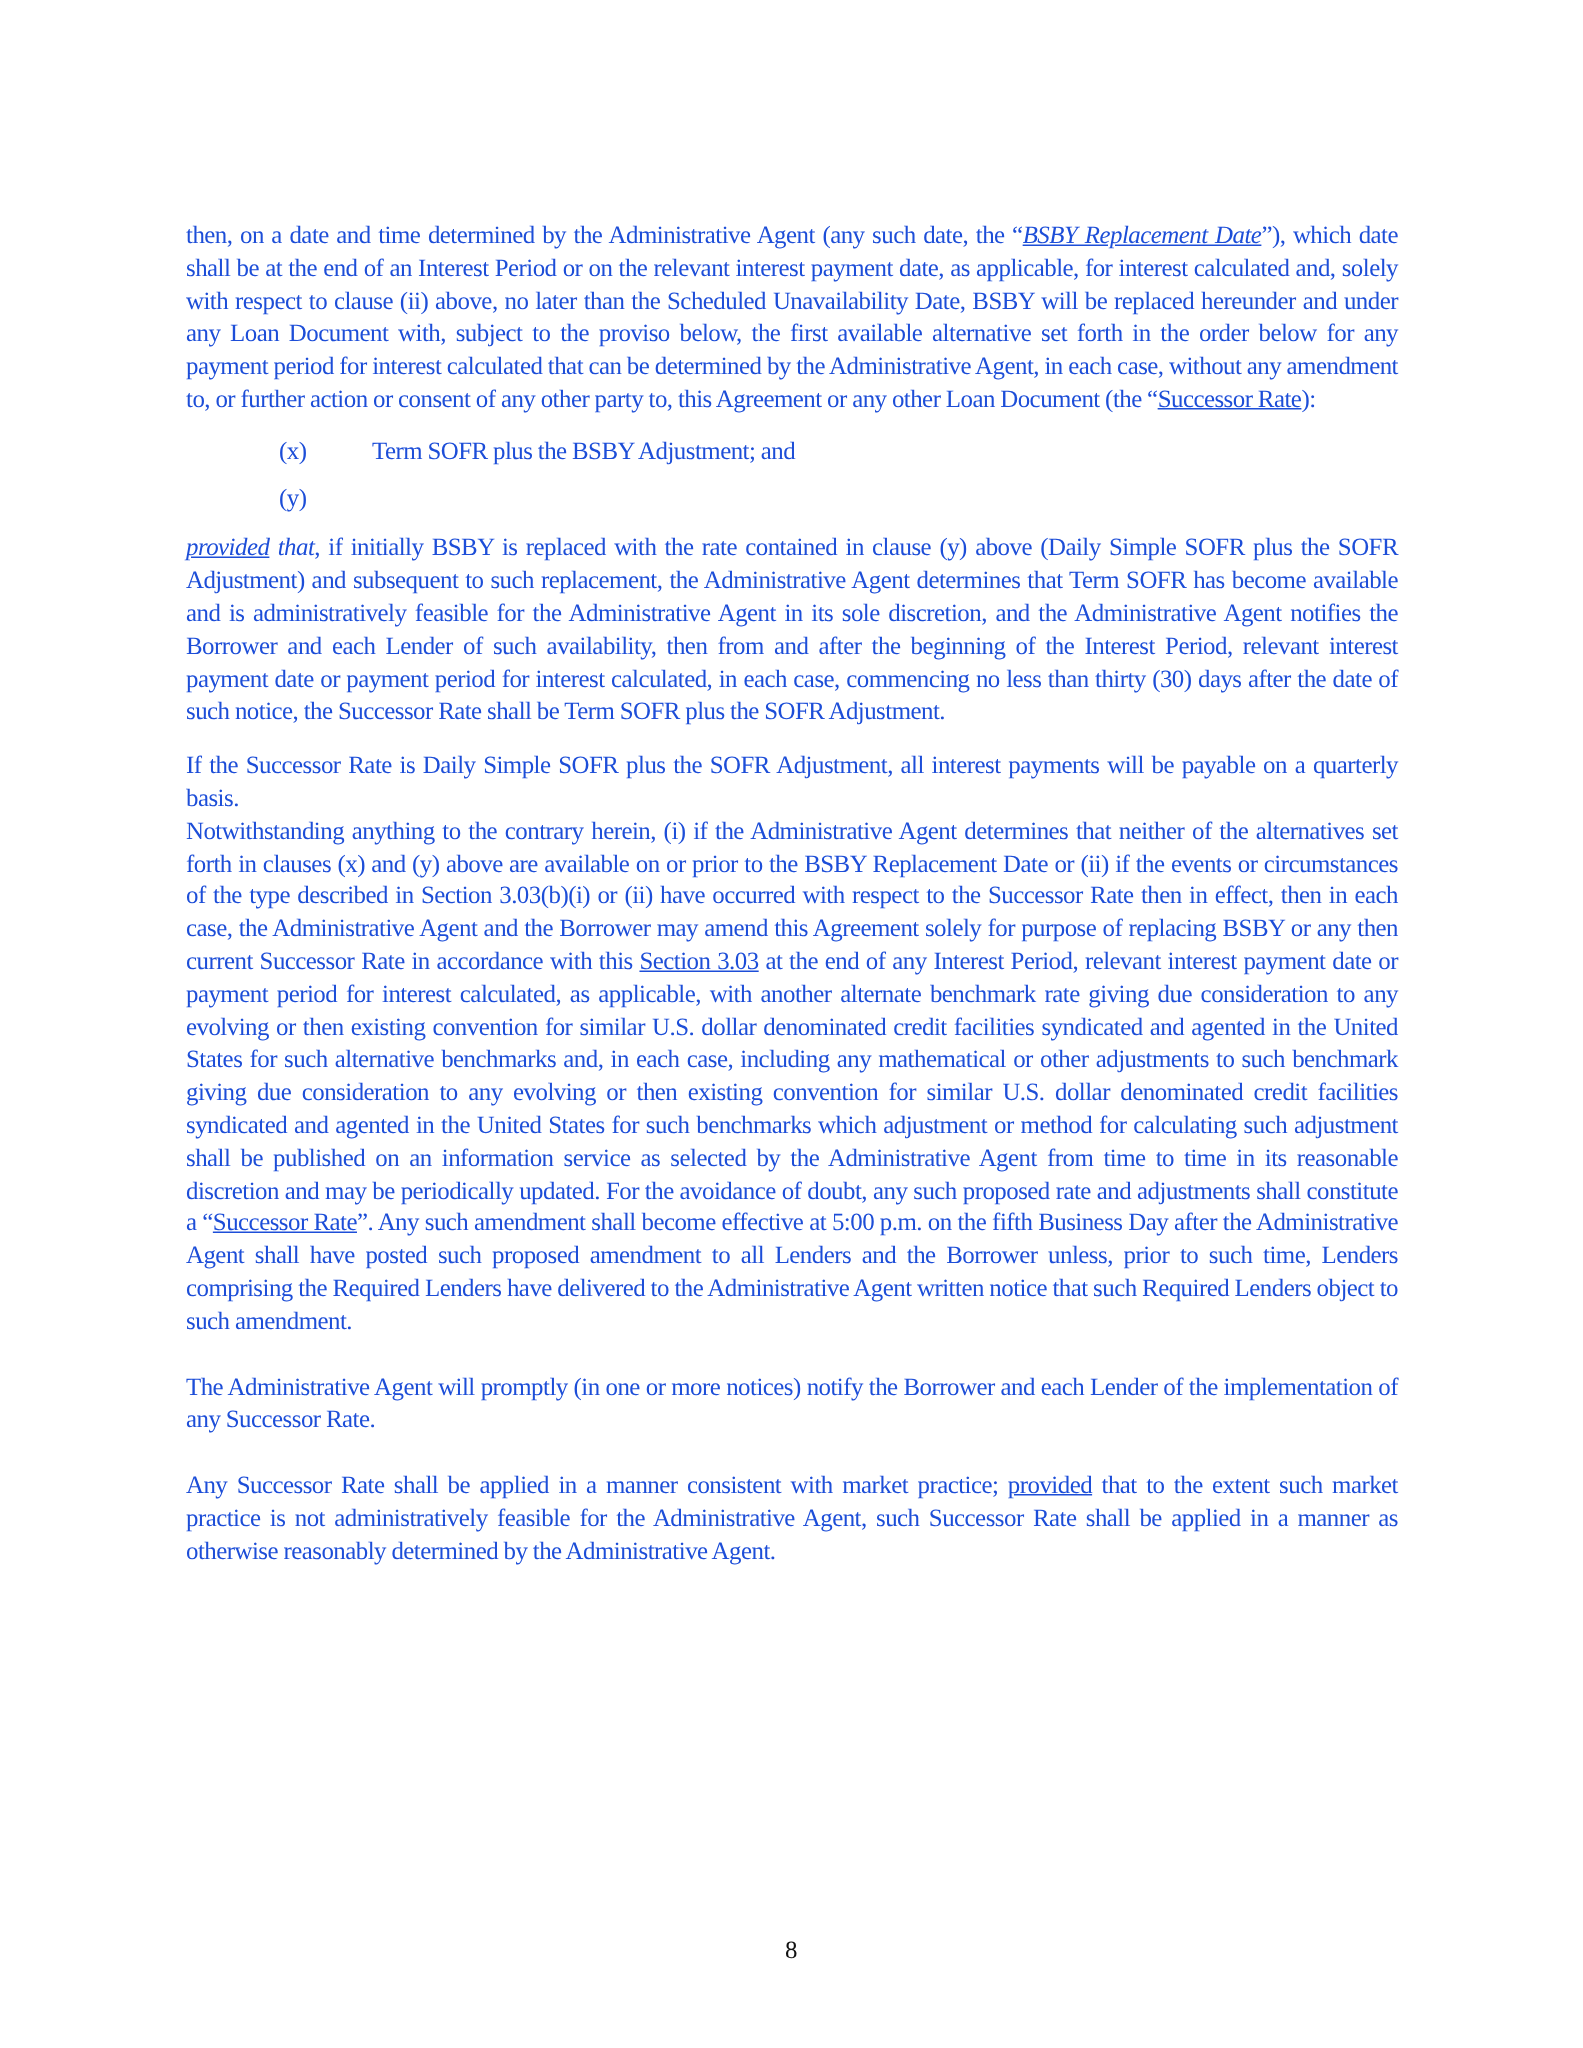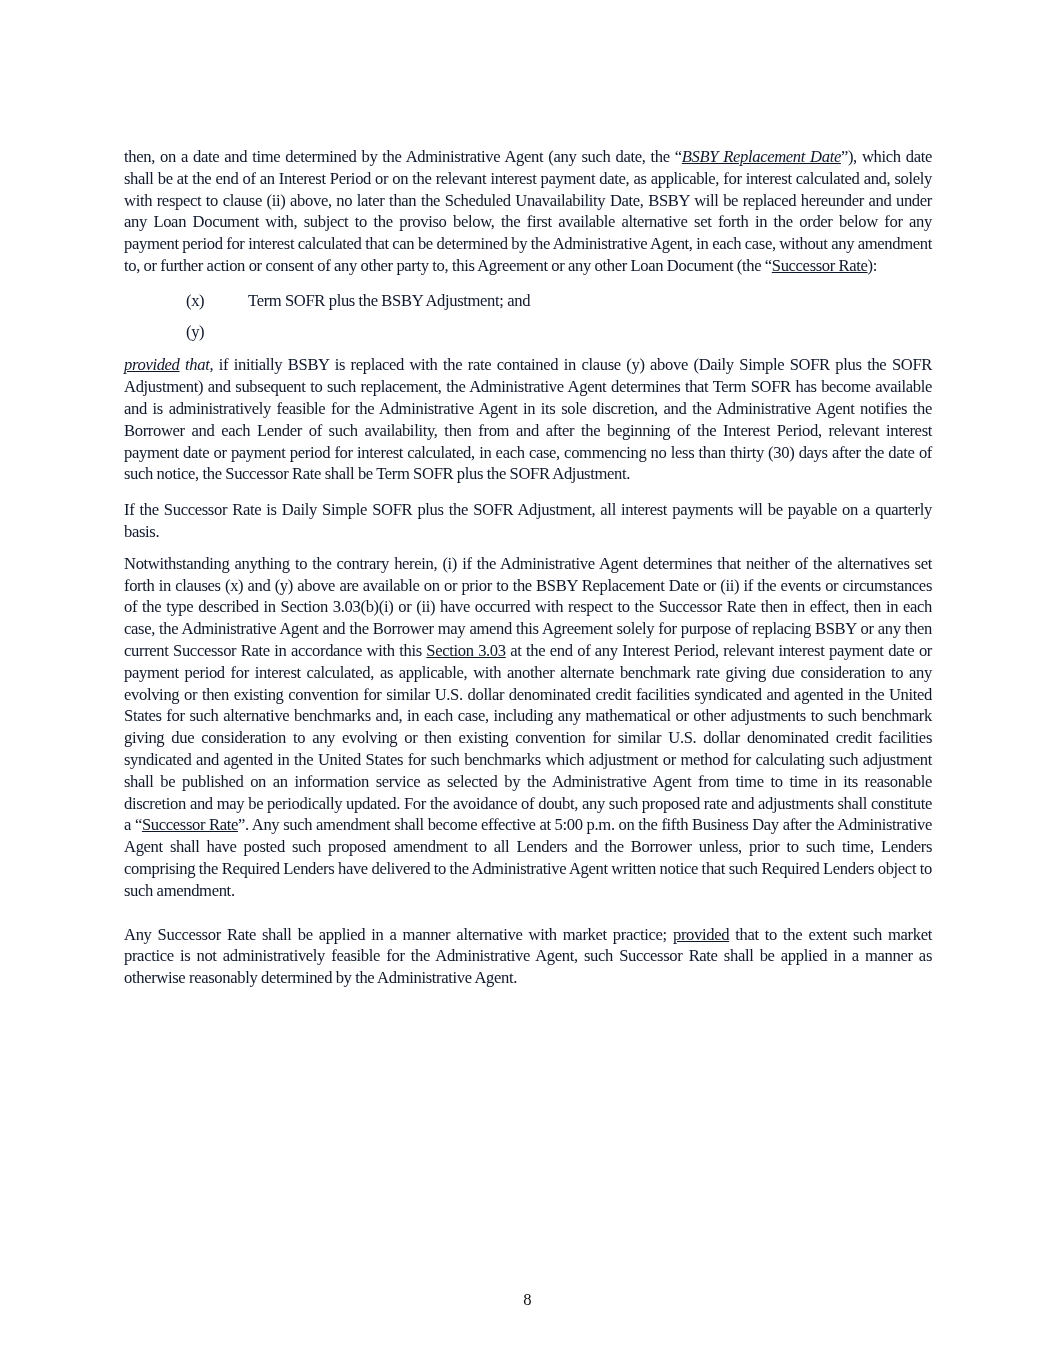--- a/index.html
+++ b/index.html
@@ -1,31 +1,31 @@
 <!DOCTYPE html>
 <html><head>
 <meta charset="utf-8">
 <style>
   html, body { margin: 0; padding: 0; background: #ffffff; }
   body { width: 1055px; height: 1365px; position: relative; overflow: hidden; }
   .page {
     position: absolute; left: 124px; top: 146px; width: 808px;
     font-family: "Liberation Serif", serif;
-    font-size: 16.6px; line-height: 21.8px; color: #0f172a;
+    font-size: 16.6px; line-height: 21.8px; color: #1d4ed8;
     letter-spacing: -0.35px; word-spacing: -0.2px;
   }
   p { margin: 0; text-align: justify; }
   .u { text-decoration: underline; }
   .i { font-style: italic; }
   .p1 { margin-bottom: 13px; }
   .item { display: flex; text-align: left; margin-left: 62px; margin-bottom: 9px; }
   .item .lbl { width: 62px; }
   .item-last { margin-bottom: 12px; }
   .p2 { margin-bottom: 14px; }
-  .p3 { margin-bottom: 10px; }
+  .p3 { }
   .p4 { margin-bottom: 22px; }
   .p5 { margin-bottom: 22px; }
   .pagenum {
     position: absolute; left: 0; width: 1055px; top: 1290px; text-align: center;
     font-family: "Liberation Serif", serif; font-size: 16.6px; color: #111;
   }
 </style>
 </head>
 <body>
 
@@ -40,18 +40,19 @@
   <div class="item item-last">
     <span class="lbl">(y)</span>
   </div>
 
   <p class="p2"><span class="u i">provided</span> <span class="i">that</span><span>, if initially BSBY is replaced with the rate contained in clause (y) above (Daily Simple SOFR plus the SOFR Adjustment) and subsequent to such replacement, the Administrative Agent determines that Term SOFR has become available and is administratively feasible for the Administrative Agent in its sole discretion, and the Administrative Agent notifies the Borrower and each Lender of such availability, then from and after the beginning of the Interest Period, relevant interest payment date or payment period for interest calculated, in each case, commencing no less than thirty (30) days after the date of such notice, the Successor Rate shall be Term SOFR  plus the SOFR Adjustment.</span></p>
 
   <p class="p3">If the Successor Rate is Daily Simple SOFR plus the SOFR Adjustment, all interest payments will be payable on a quarterly basis.</p>
 
   <p class="p4"><span>Notwithstanding anything to the contrary herein, (i) if the Administrative Agent determines that neither of the alternatives set forth in clauses (x) and (y) above are available on or prior to the BSBY Replacement Date or (ii) if the events or circumstances of the type described in Section 3.03(b)(i) or (ii) have occurred with respect to the Successor Rate then in effect, then in each case, the Administrative Agent and the Borrower may amend this Agreement solely for purpose of replacing BSBY or any then current Successor Rate in accordance with this </span><span class="u">Section 3.03</span><span> at the end of any Interest Period, relevant interest payment date or payment period for interest calculated, as applicable, with another alternate benchmark rate giving due consideration to any evolving or then existing convention for similar U.S. dollar denominated credit facilities syndicated and agented in the United States for such alternative benchmarks and, in each case, including any mathematical or other adjustments to such benchmark giving due consideration to any evolving or then existing convention for similar U.S. dollar denominated credit facilities syndicated and agented in the United States for such benchmarks which adjustment or method for calculating such adjustment shall be published on an information service as selected by the Administrative Agent from time to time in its reasonable discretion and may be periodically updated.  For the avoidance of doubt, any such proposed rate and adjustments shall constitute a “</span><span class="u">Successor Rate</span><span>”.  Any such amendment shall become effective at 5:00 p.m. on the fifth Business Day after the Administrative Agent shall have posted such proposed amendment to all Lenders and the Borrower unless, prior to such time, Lenders comprising the Required Lenders have delivered to the Administrative Agent written notice that such Required Lenders  object to such amendment.</span></p>
 
+  <p class="p5">The Administrative Agent will promptly (in one or more notices) notify the Borrower and each Lender of the implementation of any Successor Rate.</p>
 
-  <p><span>Any Successor Rate shall be applied in a manner alternative with market practice; </span><span class="u">provided</span><span> that to the extent such market practice is not administratively feasible for the Administrative Agent, such Successor Rate shall be applied in a manner as otherwise reasonably determined by the Administrative Agent.</span></p>
+  <p><span>Any Successor Rate shall be applied in a manner consistent with market practice; </span><span class="u">provided</span><span> that to the extent such market practice is not administratively feasible for the Administrative Agent, such Successor Rate shall be applied in a manner as otherwise reasonably determined by the Administrative Agent.</span></p>
 
 </div>
 
 <div class="pagenum">8</div>
 
 </body></html>

